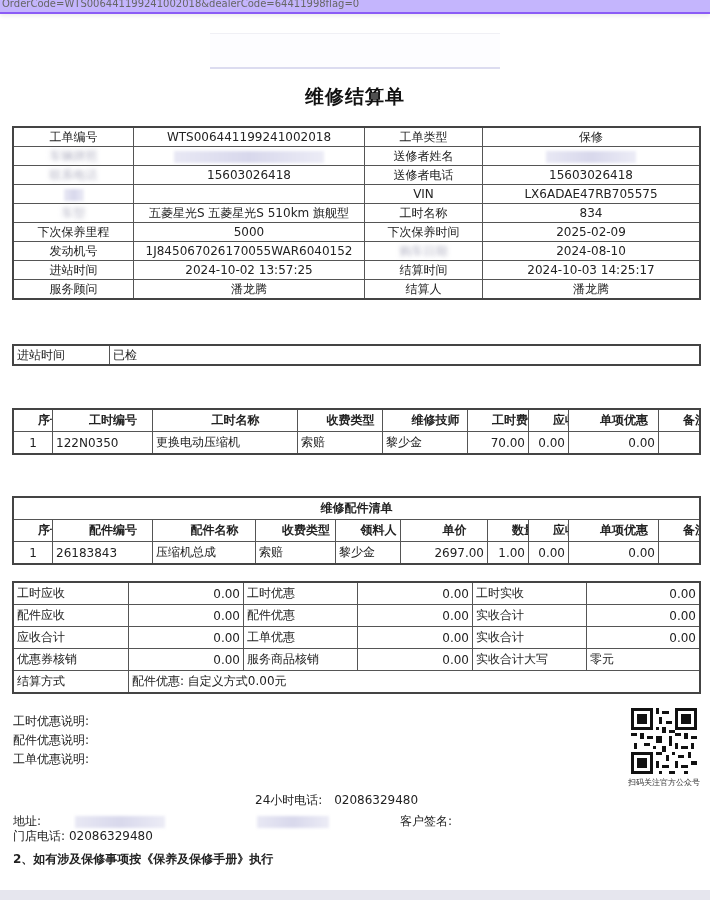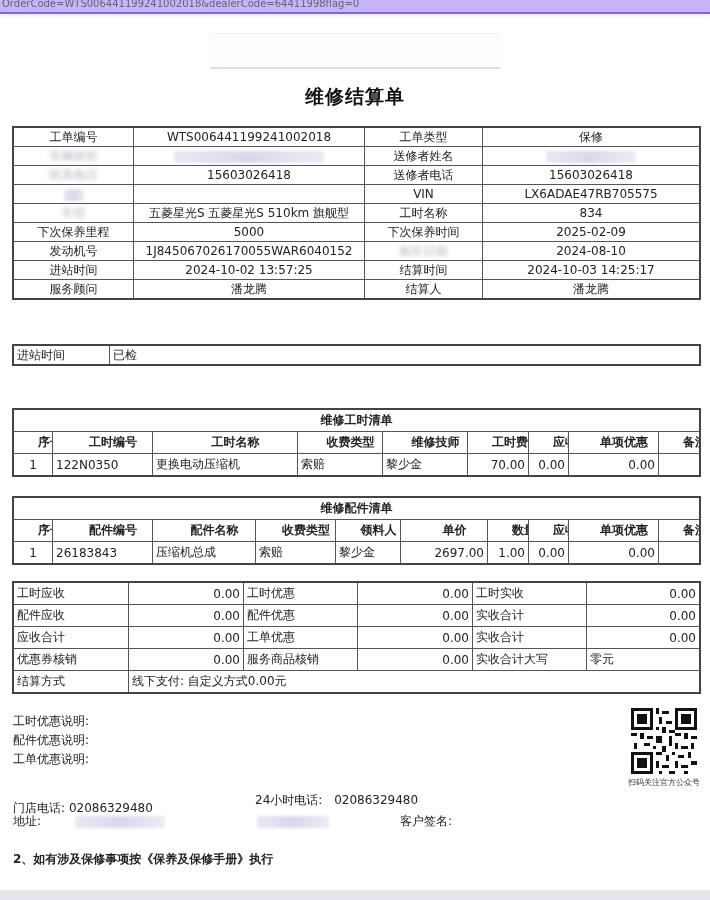--- a/index.html
+++ b/index.html
@@ -133,23 +133,20 @@
       <col style="width:100px">
       <col style="width:145px">
       <col style="width:85px">
     <col style="width:85px">
       <col style="width:61px">
       <col style="width:40px">
       <col style="width:90px">
       <col style="width:41px">
   </colgroup>
   <tbody>
-      <tr>
-    <td colspan="9" class="sec-title">维修工时清单</td>
-  </tr>
   <tr>
     <td class="hdr">序号</td>
     <td class="hdr">工时编号</td>
     <td class="hdr">工时名称</td>
     <td class="hdr">收费类型</td>
     <td class="hdr">维修技师</td>
     <td class="hdr">工时费</td>
     <td class="hdr">应收</td>
     <td class="hdr">单项优惠</td>
     <td class="hdr">备注</td>
@@ -249,32 +246,32 @@
   <tr>
     <td class="l">优惠券核销</td>
     <td class="r">0.00</td>
     <td class="l">服务商品核销</td>
     <td class="r">0.00</td>
     <td class="l">实收合计大写</td>
     <td class="l">零元</td>
   </tr>
   <tr>
     <td class="l">结算方式</td>
-    <td class="l" colspan="5">线下支付: 自定义方式0.00元</td>
+    <td class="l" colspan="5">配件优惠: 自定义方式0.00元</td>
   </tr>
 </tbody>
   </table>
 
 <div class="notes">
   <div>工时优惠说明:</div>
   <div>配件优惠说明:</div>
   <div>工单优惠说明:</div>
 </div>
 
-<div class="contact" style="left:13px; top:800px;">
+<div class="contact" style="left:13px; top:828px;">
   <span>门店电话:</span>
   <span>02086329480</span>
 </div>
 <div class="contact" style="left:255px; top:792px;">
   <span>24小时电话:</span>
   <span style="margin-left:8px;">02086329480</span>
 </div>
 <div class="contact" style="left:13px; top:813px;">
   <span>地址:</span>
   <span class="blurbox" style="width:90px; margin-left:30px;"></span>

